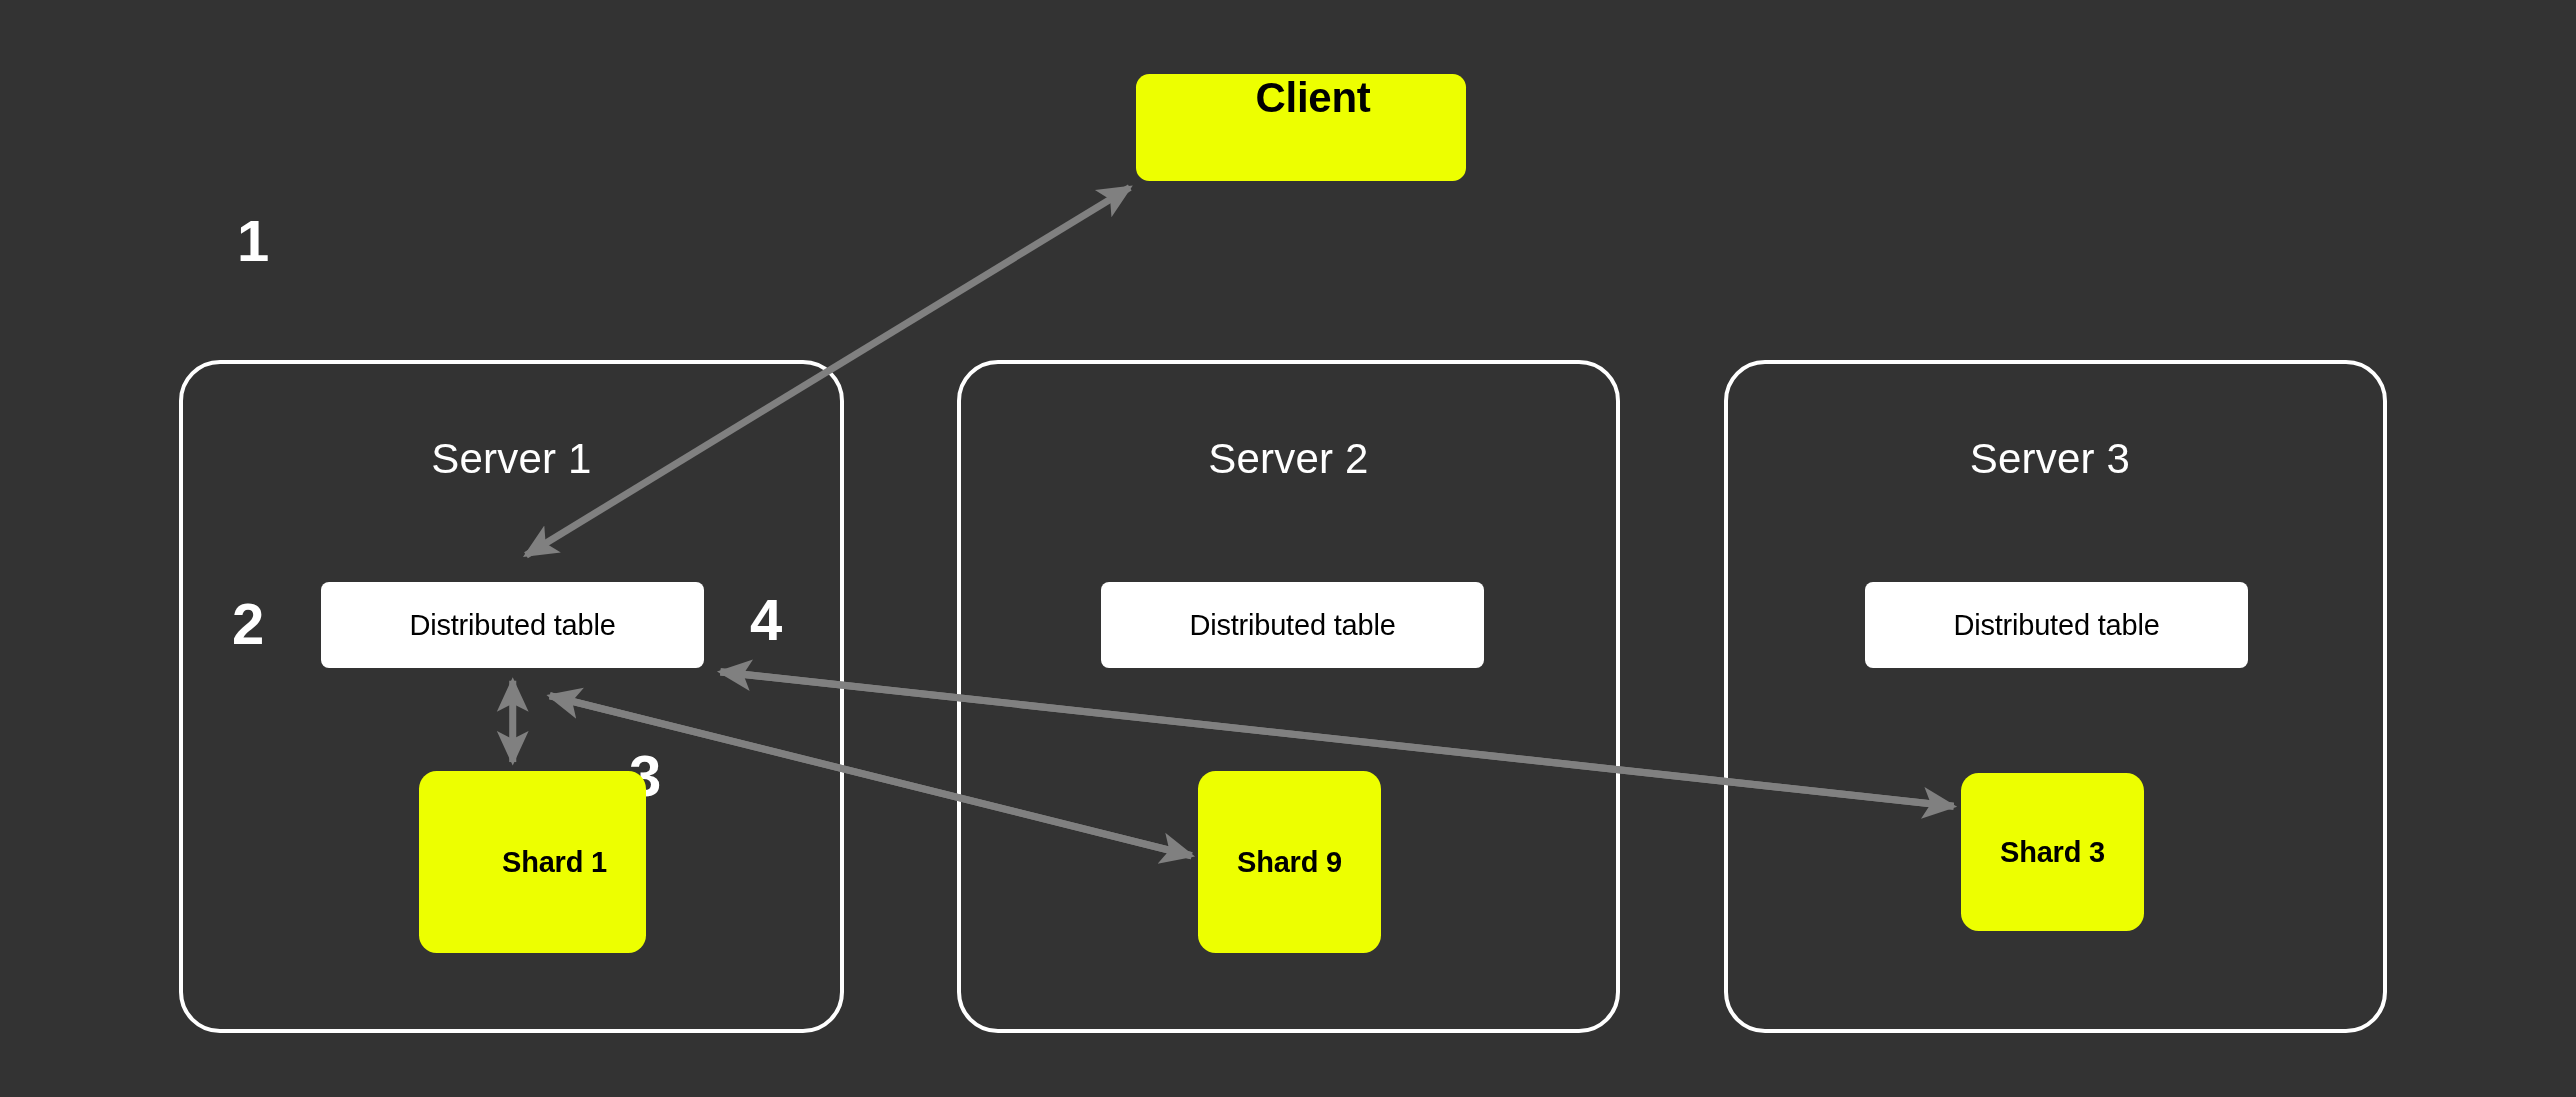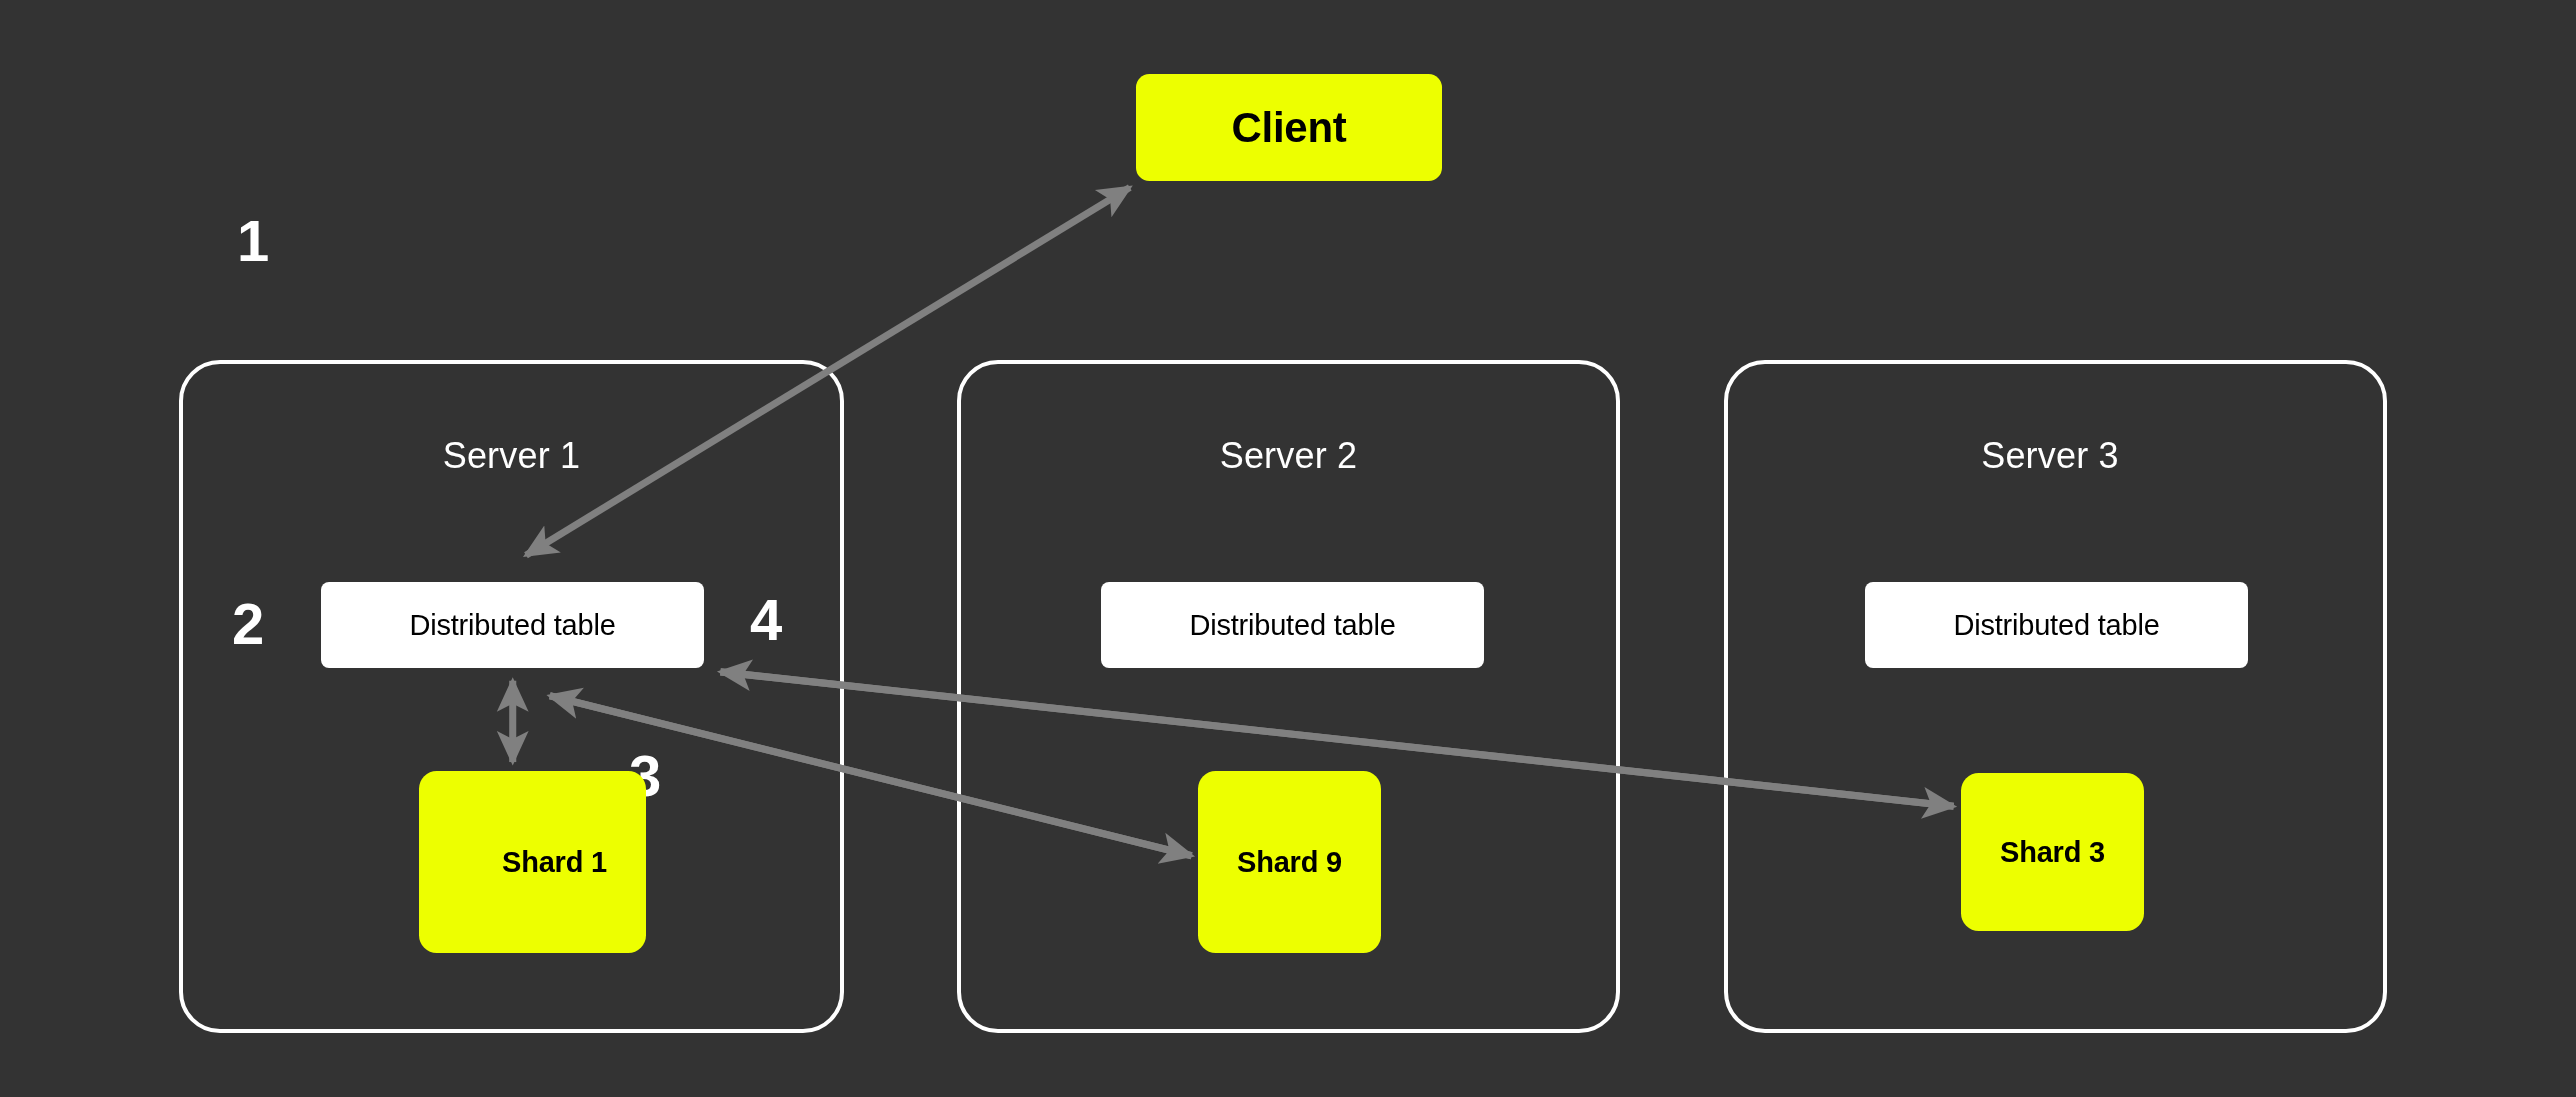--- a/index.html
+++ b/index.html
@@ -39,21 +39,21 @@
     box-sizing: border-box;
     z-index: 2;
     background: transparent;
   }
   .server-title {
     position: absolute;
     left: 0;
     right: 0;
     text-align: center;
     color: #ffffff;
-    font-size: 36px;
+    font-size: 42px;
     font-weight: 400;
     letter-spacing: 0.2px;
     z-index: 3;
   }
   
   .dist-table {
     position: absolute;
     background: #ffffff;
     border-radius: 8px;
     color: #000000;
@@ -85,24 +85,25 @@
     left: 1136px;
     top: 74px;
     width: 306px;
     height: 107px;
     background: #EDFF00;
     border-radius: 13.3px;
     color: #000000;
     font-size: 42px;
     font-weight: 700;
     display: flex;
-    align-items: center;
+    align-items: flex-start;
     justify-content: center;
     letter-spacing: -0.3px;
     z-index: 10;
+    padding-left: 24px;
   }
   
   .step-num {
     position: absolute;
     color: #ffffff;
     font-size: 58px;
     font-weight: 700;
     line-height: 1;
     z-index: 8;
   }

